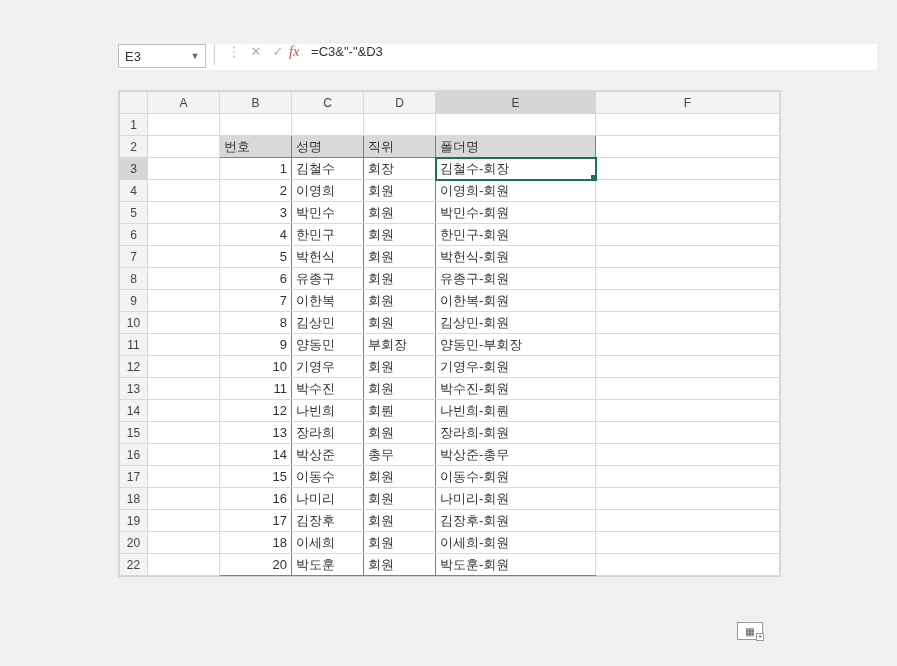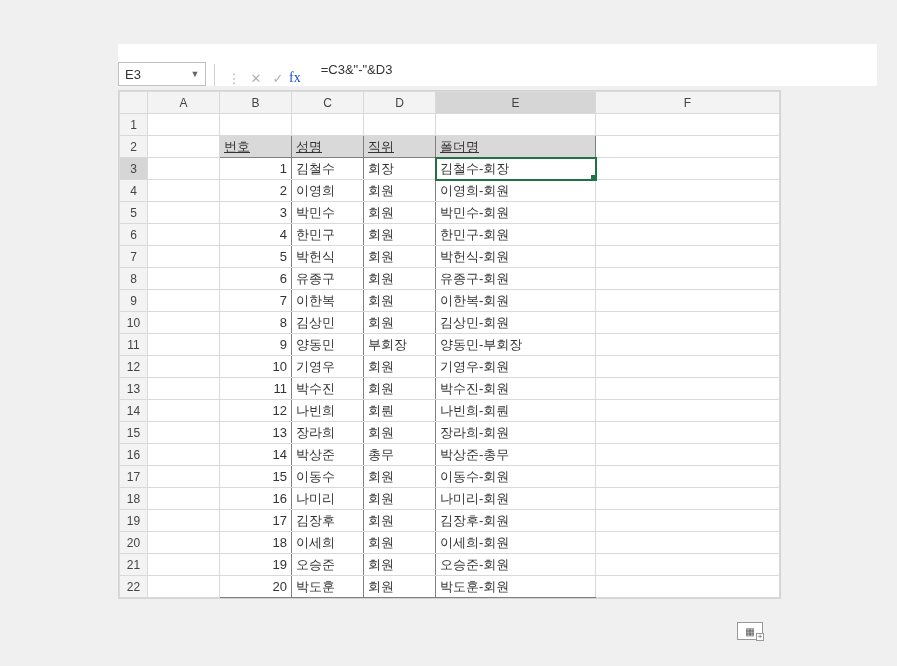--- a/index.html
+++ b/index.html
@@ -13,23 +13,23 @@
     overflow: hidden;
     position: relative;
   }
 
   
   .formula-bar {
     position: absolute;
     top: 44px;
     left: 118px;
     right: 20px;
-    height: 42px;
+    height: 26px;
     display: flex;
-    align-items: flex-end;
+    align-items: flex-start;
     background: #fff;
   }
   .name-box {
     width: 88px;
     height: 24px;
     border: 1px solid #c0c0c0;
     background: #fff;
     display: flex;
     align-items: center;
     padding: 0 6px;
@@ -52,24 +52,25 @@
   }
   .fb-icons {
     display: flex;
     align-items: center;
     color: #b0b0b0;
   }
   .fb-icons span {
     width: 22px; text-align: center; font-size: 13px;
   }
   .fx {
+    font-style: italic;
     font-family: "Times New Roman", serif;
     font-size: 14px;
-    color: #1d4ed8;
-    margin-right: 16px;
+    color: #ef4444;
+    margin-right: 8px;
   }
   .formula-input {
     flex: 1;
     height: 24px;
     border: none;
     background: #fff;
     font-size: 13px;
     padding: 0 4px;
     color: #333;
   }
@@ -135,21 +136,21 @@
     border: 1px solid #808080;
   }
   .data-cell {
     border-left: 1px solid #808080;
     border-right: 1px solid #808080;
   }
   .data-cell + .data-cell { }
   .data-top { border-top: 1px solid #808080; }
   .data-bottom { border-bottom: 1px solid #808080; }
   .num { text-align: right; }
-  .hdr-cell { text-align: left; text-decoration: underline; }
+  .hdr-cell { text-align: left; }
 
   
   .sel {
     outline: 2px solid #217346;
     outline-offset: -1px;
     position: relative;
     margin-top: 20px;
   }
   .sel::after {
     content: "";
@@ -397,29 +398,20 @@
         <tr>
           <th class="rowhdr">20</th>
           <td class="c-A"></td>
           <td class="c-B num data-cell">18</td>
           <td class="c-C data-cell">이세희</td>
           <td class="c-D data-cell">회원</td>
           <td class="c-E e-col-data">이세희-회원</td>
           <td class="c-F"></td>
         </tr>
         <tr>
-          <th class="rowhdr">21</th>
-          <td class="c-A"></td>
-          <td class="c-B num data-cell">19</td>
-          <td class="c-C data-cell">오승준</td>
-          <td class="c-D data-cell">회원</td>
-          <td class="c-E e-col-data">오승준-회원</td>
-          <td class="c-F"></td>
-        </tr>
-        <tr>
           <th class="rowhdr">22</th>
           <td class="c-A"></td>
           <td class="c-B num data-cell data-bottom">20</td>
           <td class="c-C data-cell data-bottom">박도훈</td>
           <td class="c-D data-cell data-bottom">회원</td>
           <td class="c-E e-col-data data-bottom">박도훈-회원</td>
           <td class="c-F"></td>
         </tr>
       </tbody>
   </table>

